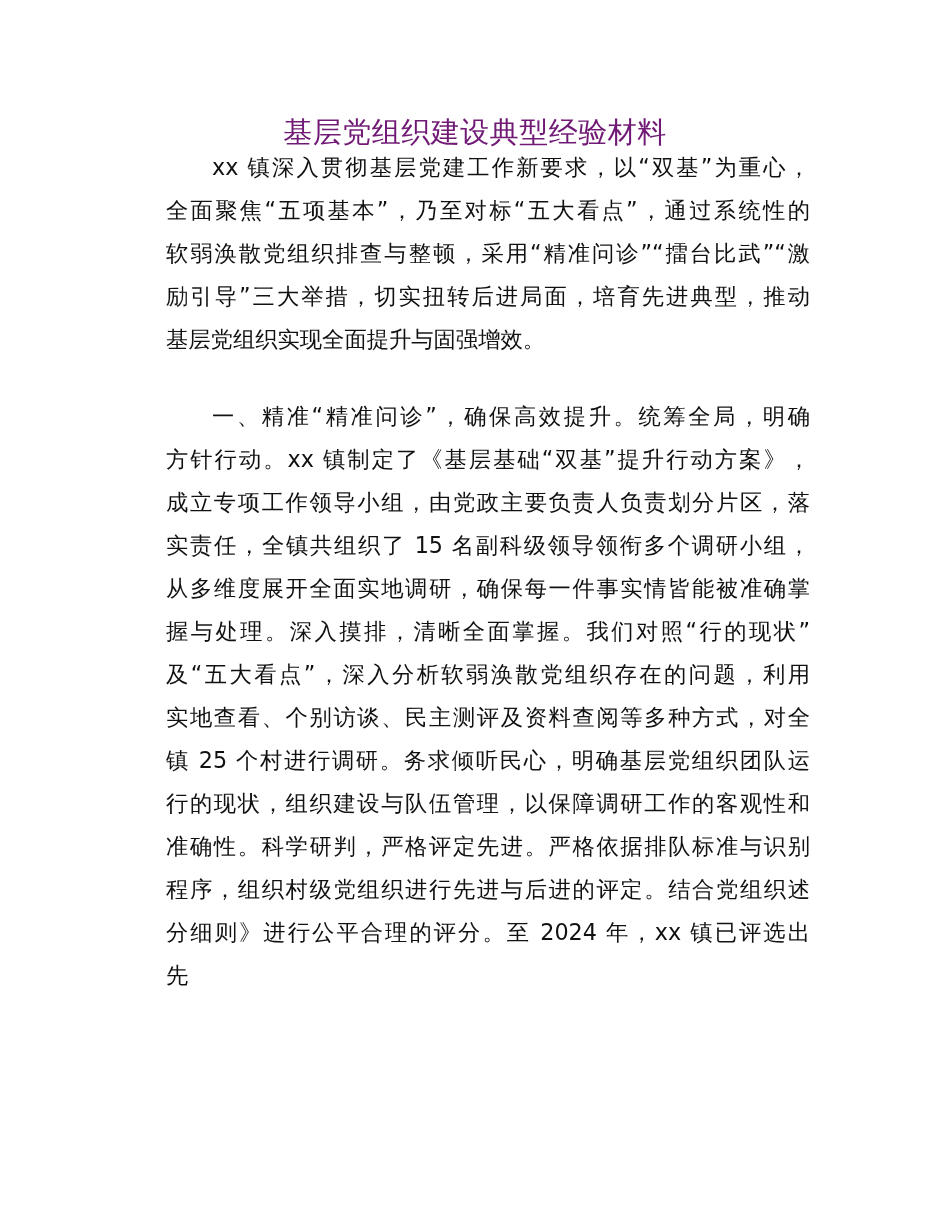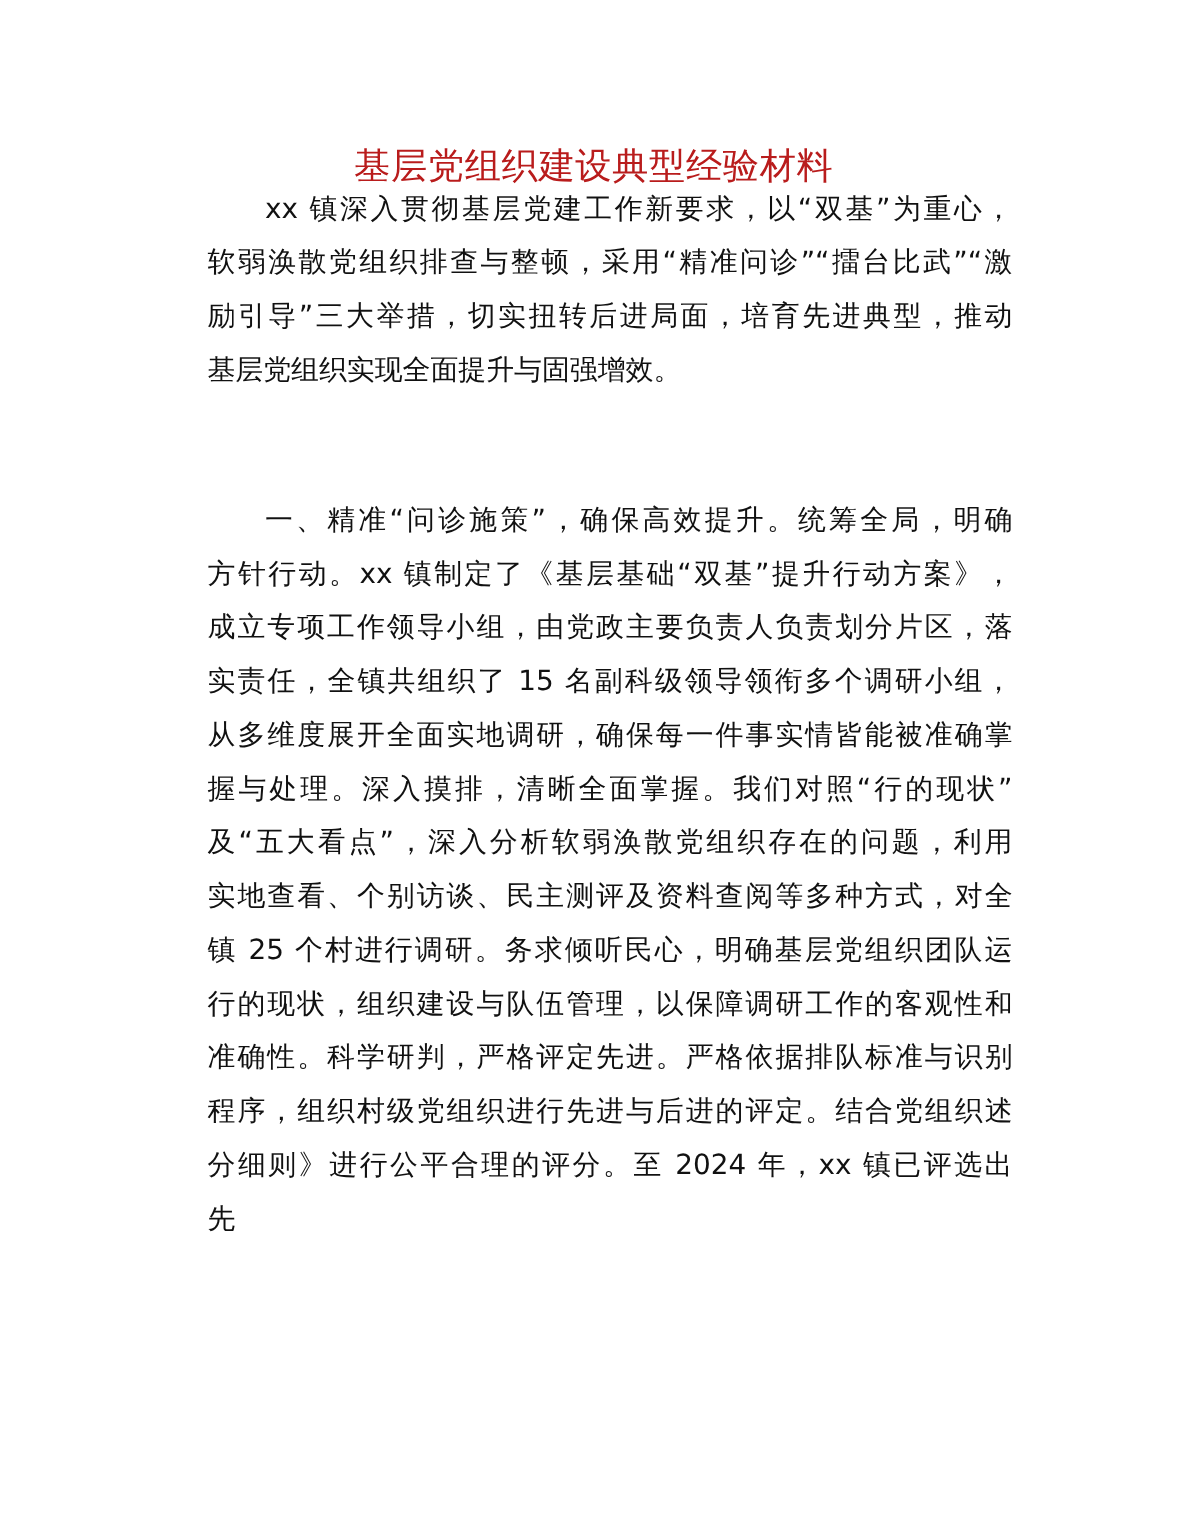--- a/index.html
+++ b/index.html
@@ -1,43 +1,44 @@
 <!DOCTYPE html>
 <html><head>
 <meta charset="utf-8">
 <style>
   html, body { margin: 0; padding: 0; background: #ffffff; }
   body { width: 950px; height: 1230px; position: relative; overflow: hidden;
          font-family: "DejaVu Sans", sans-serif; color: #111111; }
   .page { position: absolute; left: 0; top: 0; width: 950px; height: 1230px; background: #ffffff; }
   .title { position: absolute; top: 112px; left: 0; width: 950px; text-align: center;
-           font-size: 29px; line-height: 40px; letter-spacing: 0.5px; color: #b91c1c; }
+           font-size: 29px; line-height: 40px; letter-spacing: 0.5px; color: #701a75; }
   .body { position: absolute; left: 142px; width: 668px; }
   .line { height: 43px; line-height: 43px; font-size: 22.3px; white-space: nowrap;
           text-align: justify; text-align-last: justify; overflow: hidden; margin-left: 24px; }
   .line.last { text-align-last: left; }
   .line.indent { padding-left: 46px; }
   #p1 { top: 146px; }
   #p2 { top: 395px; }
 </style>
 </head>
 <body>
 
 <div class="page">
   <div class="title">基层党组织建设典型经验材料</div>
 
   <div class="body" id="p1">
     <div class="line indent">xx 镇深入贯彻基层党建工作新要求，以“双基”为重心，</div>
+    <div class="line">全面聚焦“五项基本”，乃至对标“五大看点”，通过系统性的</div>
     <div class="line">软弱涣散党组织排查与整顿，采用“精准问诊”“擂台比武”“激</div>
     <div class="line">励引导”三大举措，切实扭转后进局面，培育先进典型，推动</div>
     <div class="line last">基层党组织实现全面提升与固强增效。</div>
   </div>
 
   <div class="body" id="p2">
-    <div class="line indent">一、精准“问诊施策”，确保高效提升。统筹全局，明确</div>
+    <div class="line indent">一、精准“精准问诊”，确保高效提升。统筹全局，明确</div>
     <div class="line">方针行动。xx 镇制定了《基层基础“双基”提升行动方案》，</div>
     <div class="line">成立专项工作领导小组，由党政主要负责人负责划分片区，落</div>
     <div class="line">实责任，全镇共组织了 15 名副科级领导领衔多个调研小组，</div>
     <div class="line">从多维度展开全面实地调研，确保每一件事实情皆能被准确掌</div>
     <div class="line">握与处理。深入摸排，清晰全面掌握。我们对照“行的现状”</div>
     <div class="line">及“五大看点”，深入分析软弱涣散党组织存在的问题，利用</div>
     <div class="line">实地查看、个别访谈、民主测评及资料查阅等多种方式，对全</div>
     <div class="line">镇 25 个村进行调研。务求倾听民心，明确基层党组织团队运</div>
     <div class="line">行的现状，组织建设与队伍管理，以保障调研工作的客观性和</div>
     <div class="line">准确性。科学研判，严格评定先进。严格依据排队标准与识别</div>

